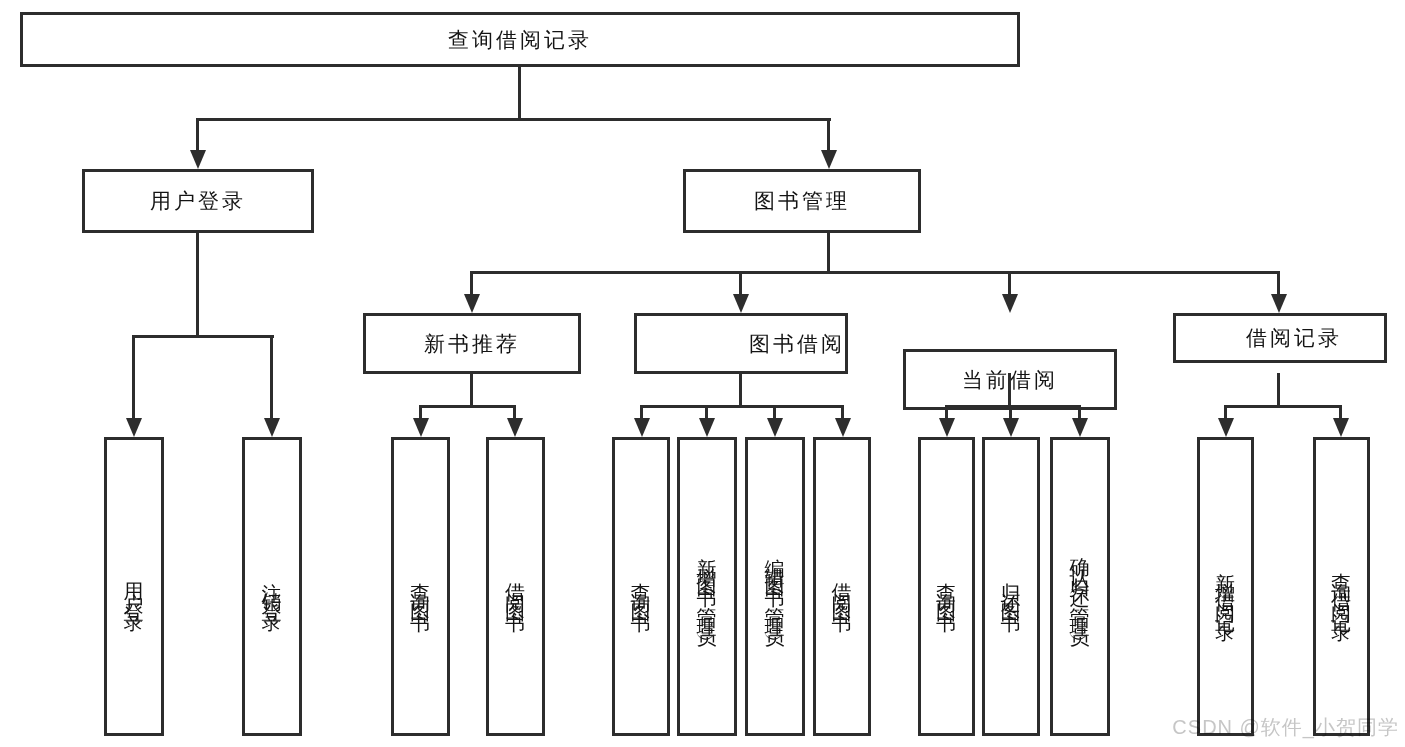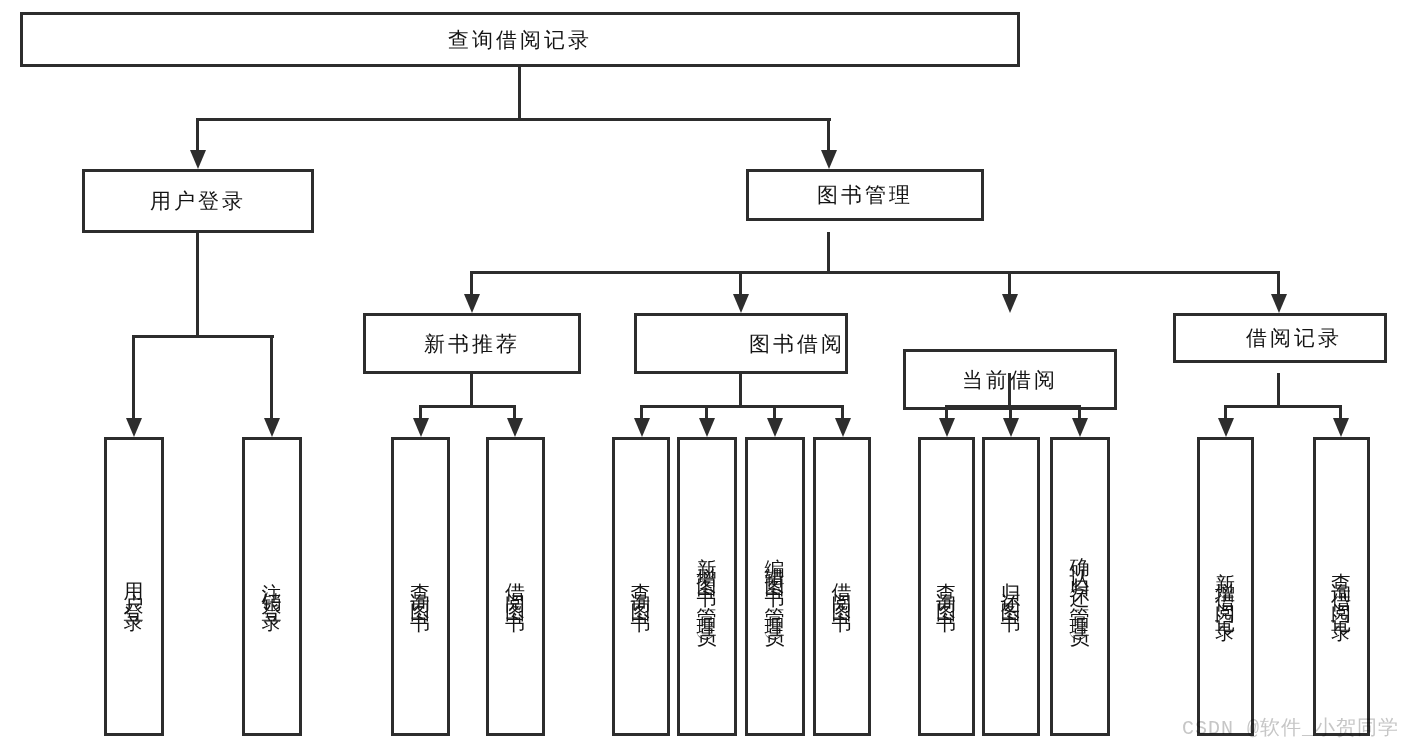--- a/index.html
+++ b/index.html
@@ -22,21 +22,20 @@
   .hline{position:absolute;height:3px;background:#2d2d2d;}
   .ah{
     position:absolute;width:0;height:0;
     border-left:8px solid transparent;border-right:8px solid transparent;
     border-top:19px solid #2d2d2d;
   }
   .watermark{
     position:absolute;right:6px;bottom:6px;z-index:10;
     color:#c6c6c6;font-size:20px;letter-spacing:1px;white-space:nowrap;
     mix-blend-mode:multiply;
-    font-family:Liberation Mono, monospace;
   }
 </style>
 </head>
 <body>
 
 <div class="stage">
 
   <div class="node h" style="left:20px;top:12px;width:1000px;height:55px;">
     <span>查询借阅记录</span>
   </div>
@@ -44,21 +43,21 @@
   <div class="vline" style="left:518px;top:66px;height:53px;"></div>
   <div class="hline" style="left:197px;top:118px;width:634px;"></div>
   <div class="vline" style="left:196px;top:118px;height:34px;"></div>
   <div class="ah" style="left:190px;top:150px;"></div>
   <div class="vline" style="left:827px;top:118px;height:34px;"></div>
   <div class="ah" style="left:821px;top:150px;"></div>
 
   <div class="node h" style="left:82px;top:169px;width:232px;height:64px;">
     <span>用户登录</span>
   </div>
-  <div class="node h" style="left:746px;top:169px;width:238px;height:52px;">
+  <div class="node h" style="left:683px;top:169px;width:238px;height:64px;">
     <span>图书管理</span>
   </div>
 
   <div class="vline" style="left:196px;top:232px;height:104px;"></div>
   <div class="hline" style="left:134px;top:335px;width:140px;"></div>
   <div class="vline" style="left:132px;top:335px;height:84px;"></div>
   <div class="ah" style="left:126px;top:418px;"></div>
   <div class="vline" style="left:270px;top:335px;height:84px;"></div>
   <div class="ah" style="left:264px;top:418px;"></div>
 

